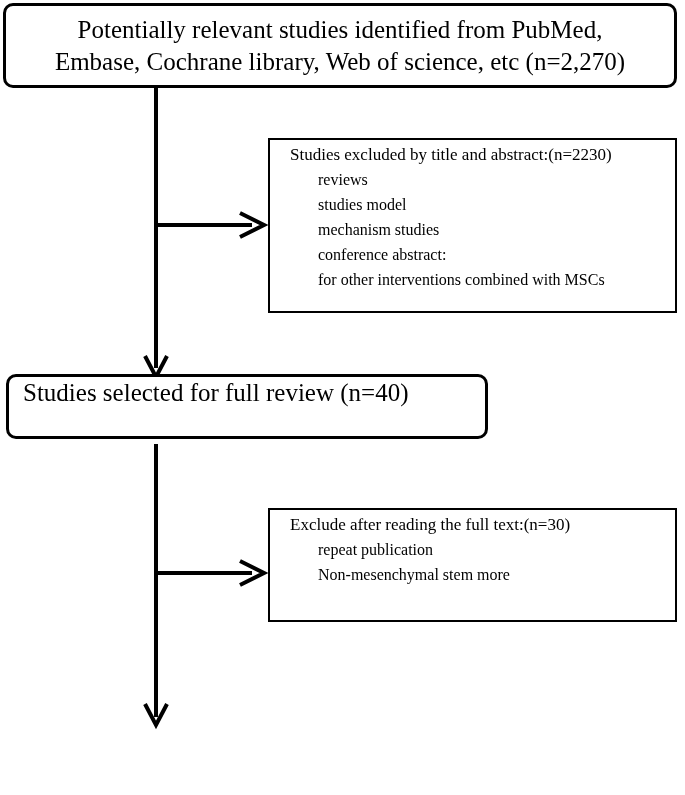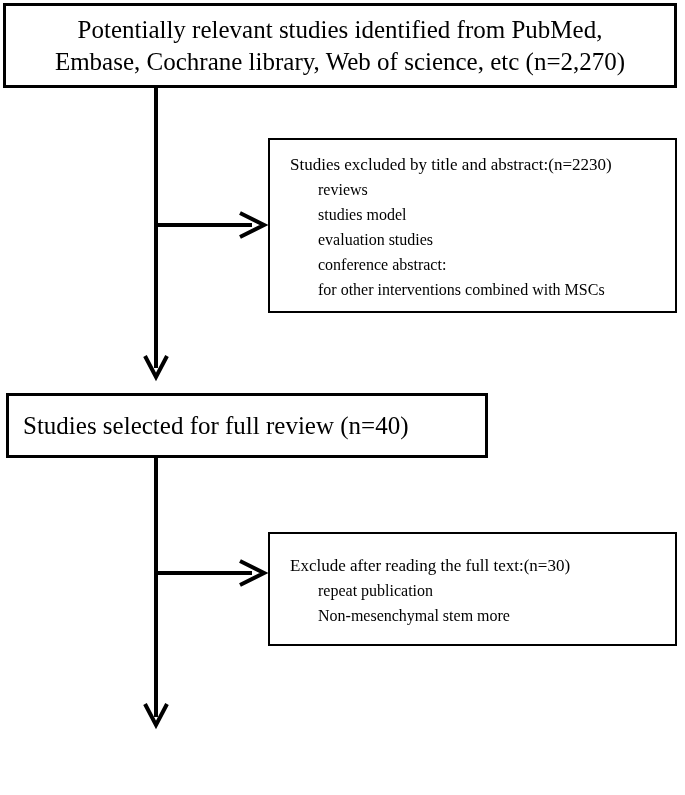--- a/index.html
+++ b/index.html
@@ -17,32 +17,32 @@
     overflow: hidden;
   }
   .node {
     position: absolute;
     box-sizing: border-box;
     border: 2px solid #000000;
     background: #ffffff;
   }
   .node-main {
     border-width: 3px;
+    border-radius: 10px;
   }
   .node-text-center {
     display: flex;
     flex-direction: column;
     align-items: center;
     justify-content: center;
     text-align: center;
   }
   .node-text-left {
     display: flex;
     flex-direction: column;
-    justify-content: center;
   }
   .main-line {
     font-size: 25px;
     line-height: 32px;
     white-space: nowrap;
   }
   .main-line-left {
     font-size: 25px;
     line-height: 32px;
     white-space: nowrap;
@@ -95,31 +95,31 @@
   <div class="node node-main node-text-center" style="left:3px; top:3px; width:674px; height:85px;">
     <div class="main-line">Potentially relevant studies identified from PubMed,</div>
     <div class="main-line">Embase, Cochrane library, Web of science, etc (n=2,270)</div>
   </div>
 
   <div class="node node-text-left" style="left:268px; top:138px; width:409px; height:175px;">
     <div class="excl-block">
       <div class="excl-head">Studies excluded by title and abstract:(n=2230)</div>
       <div class="excl-item">reviews</div>
       <div class="excl-item">studies model</div>
-      <div class="excl-item">evaluation studies</div>
+      <div class="excl-item">mechanism studies</div>
       <div class="excl-item">conference abstract:</div>
       <div class="excl-item">for other interventions combined with MSCs</div>
     </div>
   </div>
 
-  <div class="node node-main node-text-left" style="left:6px; top:393px; width:482px; height:65px;">
+  <div class="node node-main node-text-left" style="left:6px; top:374px; width:482px; height:65px;">
     <div class="main-line-left">Studies selected for full review (n=40)</div>
   </div>
 
-  <div class="node node-text-left" style="left:268px; top:532px; width:409px; height:114px;">
+  <div class="node node-text-left" style="left:268px; top:508px; width:409px; height:114px;">
     <div class="excl-block">
       <div class="excl-head">Exclude after reading the full text:(n=30)</div>
       <div class="excl-item">repeat publication</div>
       <div class="excl-item">Non-mesenchymal stem more</div>
     </div>
   </div>
 
 
 </div>
 

